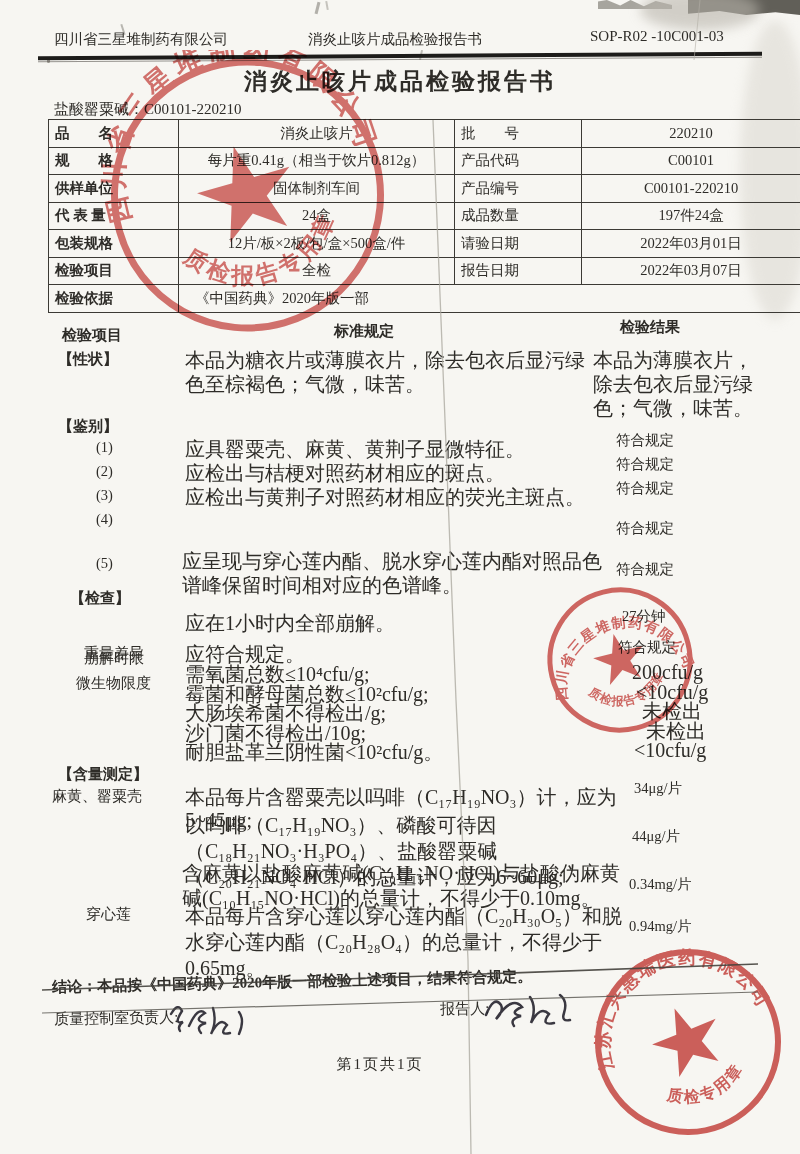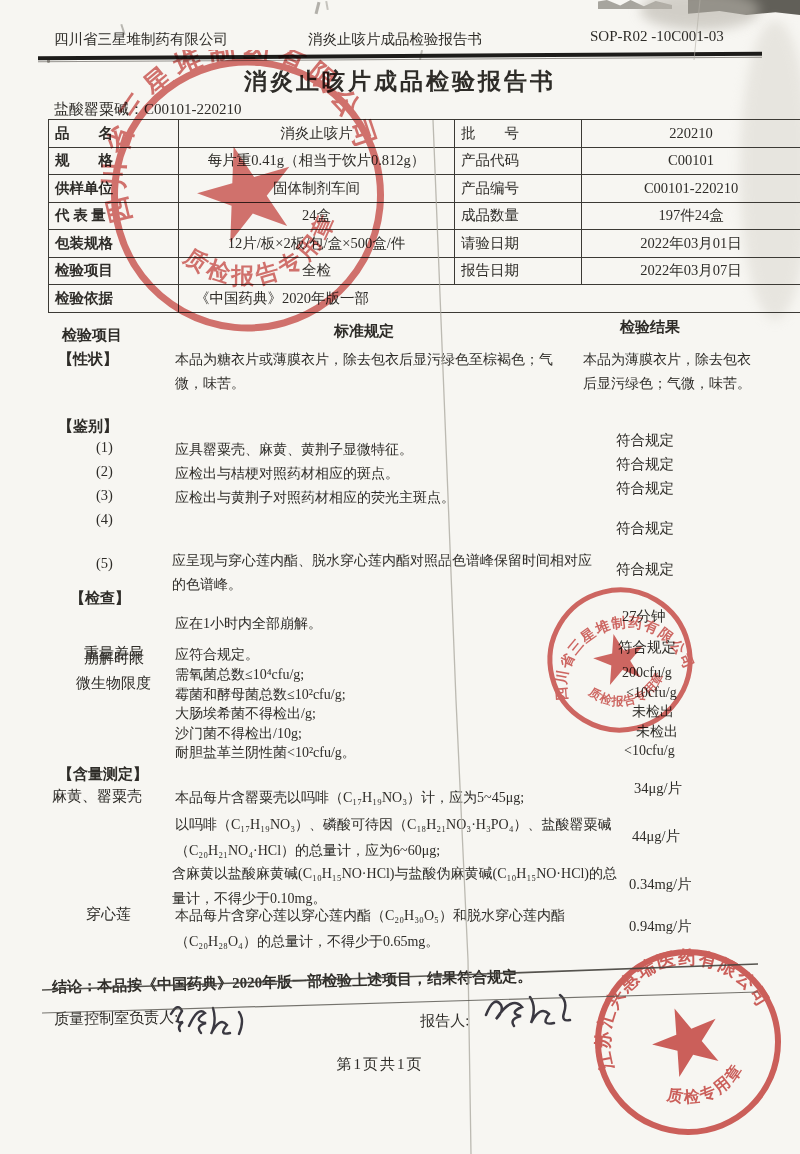--- a/index.html
+++ b/index.html
@@ -3,21 +3,21 @@
 <meta charset="utf-8">
 <style>
   html,body{margin:0;padding:0;background:#e8e6e1;}
   .page{
     position:relative;width:800px;height:1154px;margin:0 auto;
     background:#f7f6f2;overflow:hidden;
     font-family:"Liberation Serif","DejaVu Serif",serif;
     color:#2e2c28;
   }
   .abs{position:absolute;}
-  .txt{font-size:14px;line-height:23px;}
+  .txt{font-size:20px;line-height:23px;margin-left:10px;}
   .lbl{font-size:15px;}
   .bold{font-weight:bold;}
   
   .hdr{font-size:14.5px;white-space:nowrap;}
   .hdr-rule{left:38px;top:54px;width:724px;height:4px;background:#1d1c1a;transform:rotate(-0.35deg);}
   .hdr-rule2{left:38px;top:59px;width:724px;height:1px;background:#55524c;opacity:.6;transform:rotate(-0.35deg);}
   .doc-title{left:0;top:66px;width:800px;text-align:center;font-size:23px;font-weight:bold;letter-spacing:3px;}
   .report-no{left:54px;top:100px;font-size:15px;}
   
   table.info{position:absolute;left:48px;top:119px;width:706px;border-collapse:collapse;
@@ -182,21 +182,21 @@
     <span>质量控制室负责人:</span>
   </div>
   <svg class="abs" style="left:165px;top:998px;" width="95" height="46" viewBox="0 0 95 46">
     <g fill="none" stroke="#26242e" stroke-width="2.4" stroke-linecap="round" opacity="0.9">
       <path d="M6 16 q7 -12 11 -3 q-9 14 1 11 q-6 4 -3 9"></path>
       <path d="M24 28 q9 -20 16 -13 q-13 8 1 10 q-11 3 -5 10"></path>
       <path d="M48 10 q4 14 -2 26 q9 -18 16 -9 q-9 11 3 8"></path>
       <path d="M74 14 q6 8 0 22"></path>
     </g>
   </svg>
-  <div class="abs signrow" style="left:420px;top:1000px;font-size:15px;margin-top:12px;">
+  <div class="abs signrow" style="left:440px;top:1000px;font-size:15px;">
     <span>报告人:</span>
   </div>
   <svg class="abs" style="left:482px;top:985px;" width="100" height="50" viewBox="0 0 100 50">
     <g fill="none" stroke="#26242e" stroke-width="2.5" stroke-linecap="round" opacity="0.9">
       <path d="M4 30 q8 -20 15 -10 q3 6 -5 14 q16 -24 26 -12 q-14 6 -1 9 q-12 3 -7 10"></path>
       <path d="M48 12 q7 10 1 26 q9 -18 18 -9 q-9 12 5 9"></path>
       <path d="M78 10 q8 6 4 18 q-3 9 6 7"></path>
     </g>
   </svg>
 

